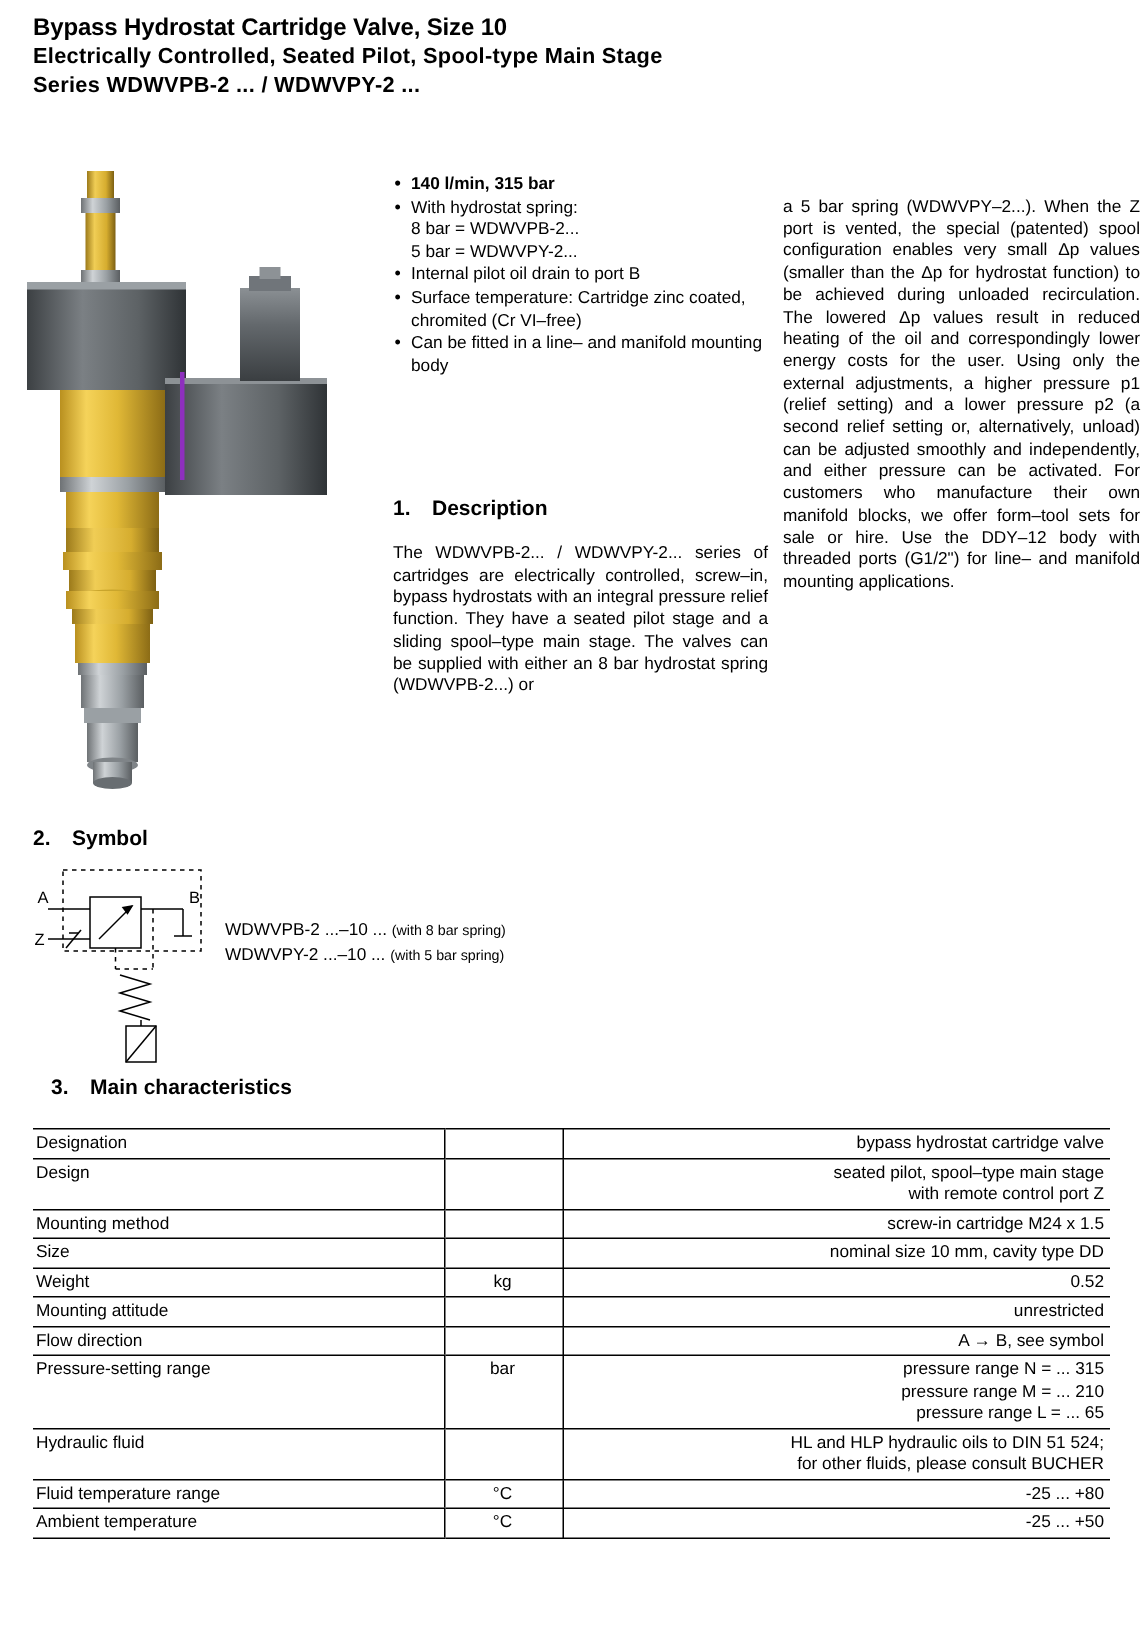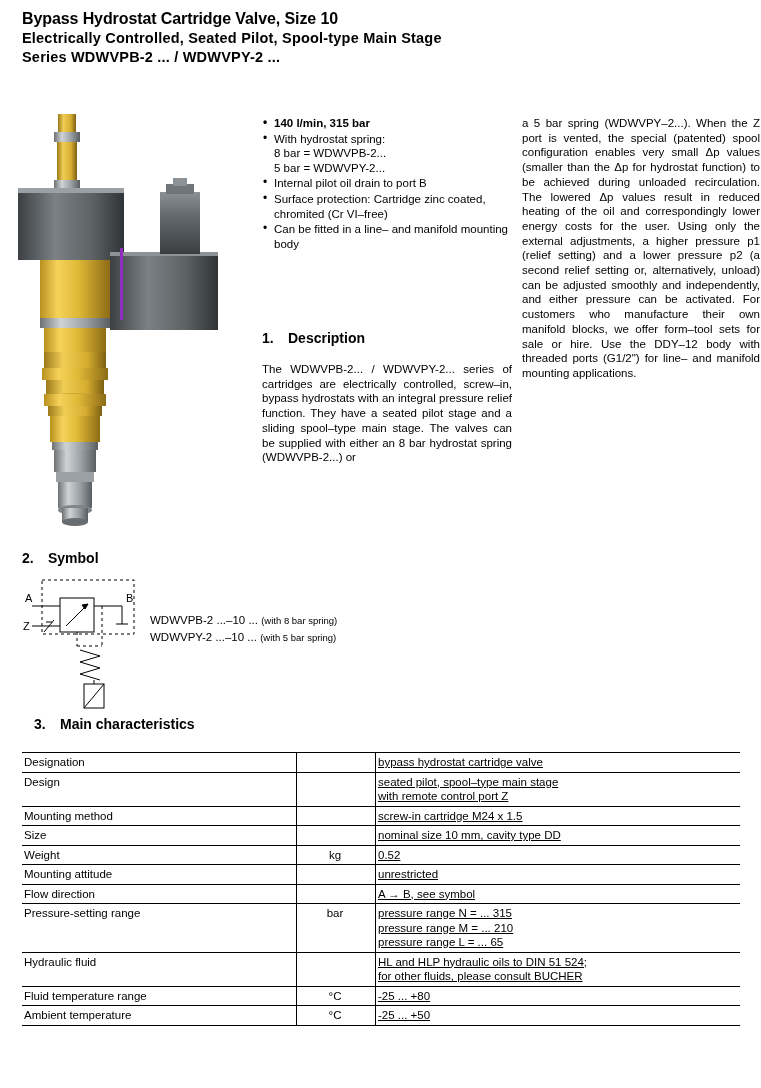--- a/index.html
+++ b/index.html
@@ -29,38 +29,38 @@
   .bullets li{position:relative;padding-left:12px;margin-bottom:1px;}
   .bullets li:before{content:"\2022";position:absolute;left:1px;top:-1px;font-size:12px;}
   .b-bold{font-weight:bold;}
 
   
   .sec{position:absolute;font-size:14px;font-weight:bold;}
   .sec .num{display:inline-block;width:26px;}
 
   
   .desc{position:absolute;left:262px;top:362px;width:250px;font-size:11.5px;line-height:14.7px;text-align:justify;}
-  .rightcol{position:absolute;left:522px;top:116px;width:238px;font-size:11.5px;line-height:14.7px;text-align:justify;}
+  .rightcol{position:absolute;left:522px;top:131px;width:238px;font-size:11.5px;line-height:14.7px;text-align:justify;}
 
   
   .symbol-wrap{position:absolute;left:22px;top:572px;width:130px;height:140px;}
   .sym-labels{position:absolute;left:150px;top:612px;font-size:11.5px;line-height:17px;}
   .sym-small{font-size:9.5px;}
 
   
   table.mc{position:absolute;left:22px;top:752px;width:718px;border-collapse:collapse;font-size:11.5px;}
   table.mc td{
     border-bottom:1px solid #000;
     padding:2px 4px 2px 2px;
     vertical-align:top;
     line-height:14.5px;
   }
   td.c1{width:268px;border-left:none;}
   td.c2{width:72px;text-align:center;border-left:1px solid #000;border-right:1px solid #000;}
-  td.c3{text-align:left;padding-right:4px;text-decoration:underline;}
+  td.c3{text-align:right;padding-right:4px;}
   tr.first td{border-top:1px solid #000;}
   .sub{font-size:8.5px;vertical-align:sub;}
 </style>
 </head>
 <body>
 
 <div class="page">
 
   <div class="title-block">
     <div class="title1">Bypass Hydrostat Cartridge Valve, Size 10</div>
@@ -138,21 +138,21 @@
       <rect x="52" y="408" width="26" height="14" fill="url(#steel)"></rect>
       <ellipse cx="65" cy="422" rx="13" ry="4" fill="#686d71"></ellipse>
     </svg>
   </div>
 
   <div class="bullets">
     <ul id="bullet-list">
         <li class="b-bold">140 l/min, 315 bar</li>
         <li>With hydrostat spring:<br>8 bar = WDWVPB-2...<br>5 bar = WDWVPY-2...</li>
         <li>Internal pilot oil drain to port B</li>
-        <li>Surface protection: Cartridge zinc coated, chromited (Cr VI–free)</li>
+        <li>Surface temperature: Cartridge zinc coated, chromited (Cr VI–free)</li>
         <li>Can be fitted in a line– and manifold mounting body</li>
       </ul>
   </div>
 
   <div class="sec" style="left:262px;top:330px;">
     <span class="num">1.</span><span>Description</span>
   </div>
 
   <div class="desc">The WDWVPB-2... / WDWVPY-2... series of cartridges are electrically controlled, screw–in, bypass hydrostats with an integral pressure relief function. They have a seated pilot stage and a sliding spool–type main stage. The valves can be supplied with either an 8 bar hydrostat spring (WDWVPB-2...) or</div>
   <div class="rightcol">a 5 bar spring (WDWVPY–2...). When the Z port is vented, the special (patented) spool configuration enables very small Δp values (smaller than the Δp for hydrostat function) to be achieved during unloaded recirculation. The lowered Δp values result in reduced heating of the oil and correspondingly lower energy costs for the user. Using only the external adjustments, a higher pressure p1 (relief setting) and a lower pressure p2 (a second relief setting or, alternatively, unload) can be adjusted smoothly and independently, and either pressure can be activated. For customers who manufacture their own manifold blocks, we offer form–tool sets for sale or hire. Use the DDY–12 body with threaded ports (G1/2") for line– and manifold mounting applications.</div>

